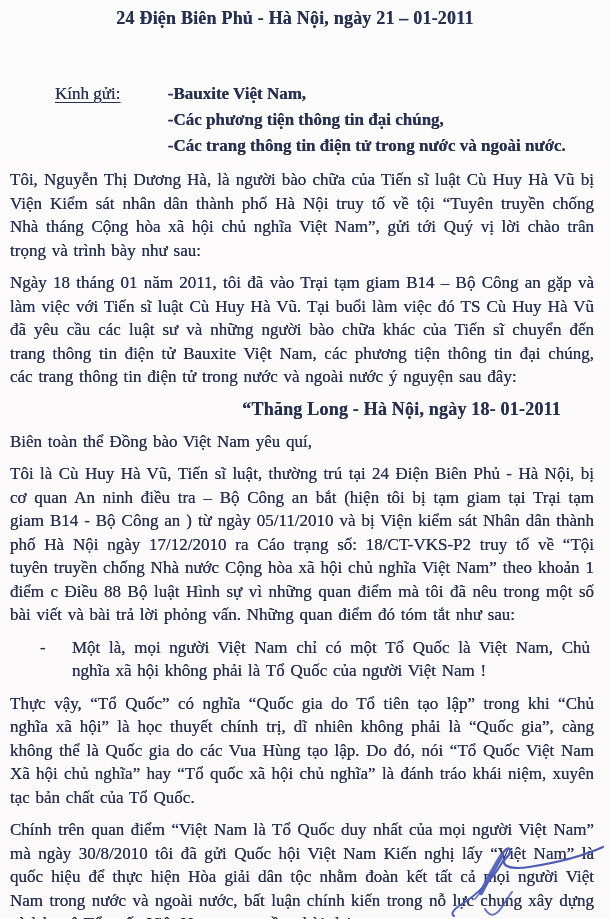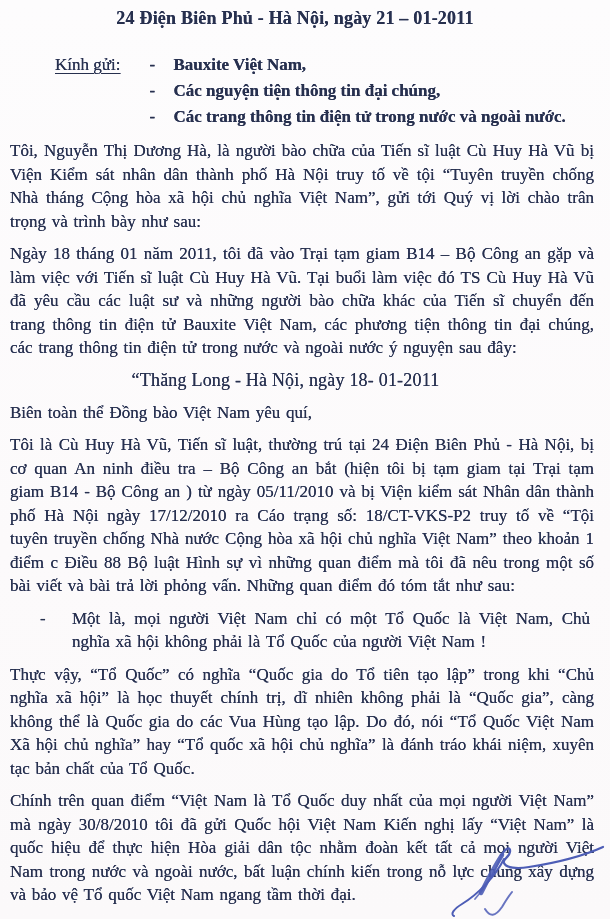--- a/index.html
+++ b/index.html
@@ -12,39 +12,39 @@
     overflow:hidden;
   }
   .page { padding:6px 16px 0 10px; position:relative; }
   .txt { text-shadow:0 0 .5px #39436a; }
 
   .top-dateline {
     font-weight:bold; font-size:18px; line-height:24px;
     text-align:center; padding-right:14px; letter-spacing:.2px;
   }
 
-  .salutation-block { display:flex; margin-top:22px; margin-left:45px; }
+  .salutation-block { display:flex; margin-top:51px; margin-left:45px;text-align:right; }
   .salutation-label {
     font-size:17px; line-height:26px;
     text-decoration:underline; text-underline-offset:3px;
     white-space:nowrap;
   }
   .recipient-list { margin-left:29px; }
   .recipient-row { display:flex; font-weight:bold; font-size:17px; line-height:26px; }
   .recipient-dash { width:24px; flex:0 0 24px; }
 
   p.body-para {
     font-size:17px; line-height:23.5px; margin:9px 0 0 0;
     text-align:justify; word-spacing:1.5px;
   }
   .first-para { margin-top:15px; }
 
   .quoted-dateline {
-    font-weight:normal; font-size:18px; line-height:23px;
-    text-align:center; padding-right:33px; margin-top:9px; letter-spacing:.2px;
+    font-weight:bold; font-size:18px; line-height:23px;
+    text-align:right; padding-right:33px; margin-top:9px; letter-spacing:.2px;
   }
   .greeting { margin-top:5px; }
 
   .bullet-row { display:flex; margin:9px 0 0 30px; }
   .bullet-dash { flex:0 0 32px; font-size:17px; line-height:23.5px; }
   .bullet-text {
     flex:1; font-size:17px; line-height:23.5px;
     text-align:justify; word-spacing:1.5px; padding-right:4px;
   }
 
@@ -63,21 +63,21 @@
 
   <div class="salutation-block">
     <div class="salutation-label txt">Kính gửi:</div>
     <div class="recipient-list">
       <div class="recipient-row">
         <span class="recipient-dash txt">-</span>
         <span class="txt">Bauxite Việt Nam,</span>
       </div>
       <div class="recipient-row">
         <span class="recipient-dash txt">-</span>
-        <span class="txt">Các nguyện tiện thông tin đại chúng,</span>
+        <span class="txt">Các phương tiện thông tin đại chúng,</span>
       </div>
       <div class="recipient-row">
         <span class="recipient-dash txt">-</span>
         <span class="txt">Các trang thông tin điện tử trong nước và ngoài nước.</span>
       </div>
     </div>
   </div>
 
   <p class="body-para first-para txt">Tôi, Nguyễn Thị Dương Hà, là người bào chữa của Tiến sĩ luật Cù Huy Hà Vũ bị Viện Kiểm sát nhân dân thành phố Hà Nội truy tố về tội “Tuyên truyền chống Nhà tháng Cộng hòa xã hội chủ nghĩa Việt Nam”, gửi tới Quý vị lời chào trân trọng và trình bày như sau:</p>
 

